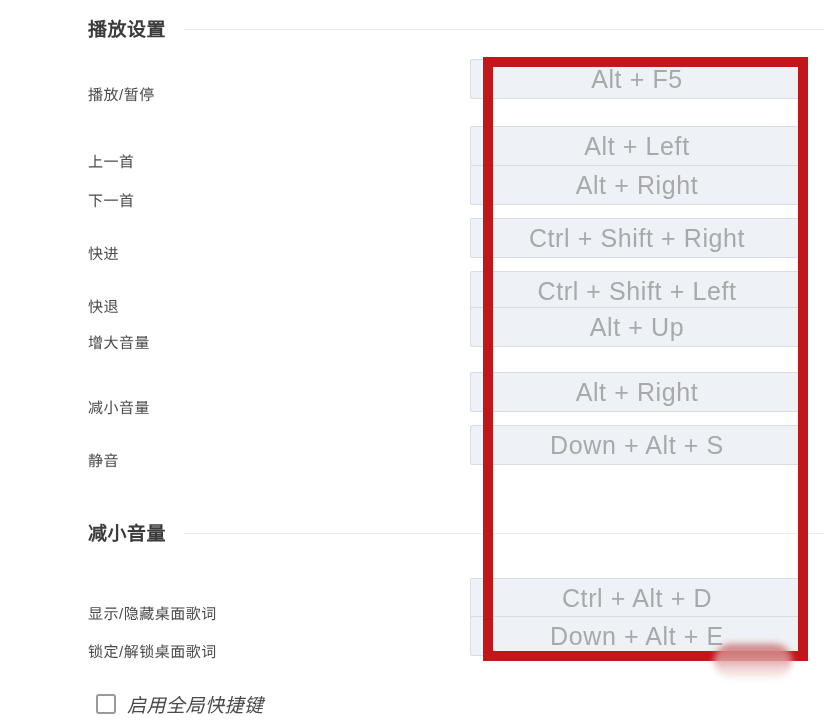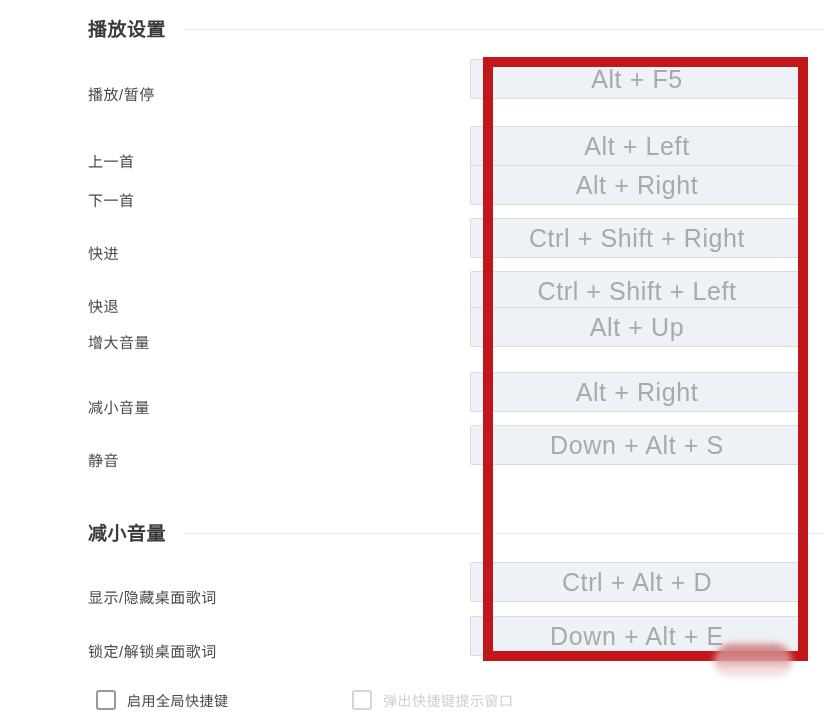--- a/index.html
+++ b/index.html
@@ -104,24 +104,25 @@
     box-sizing: border-box;
     border: 2px solid #9a9a9a;
     border-radius: 3px;
     background: #ffffff;
     flex: 0 0 auto;
   }
   .checkbox-box.muted {
     border-color: #d5d5d5;
   }
   .checkbox-label {
-    font-size: 14px;
+    font-size: 19px;
     color: #4a4a4a;
     white-space: nowrap;
     letter-spacing: 0.5px;
+    font-style: italic;
   }
   .checkbox-label.muted {
     color: #cfcfcf;
   }
 
   
   .annotation-rect {
     position: absolute;
     left: 483px;
     top: 57px;
@@ -198,38 +199,34 @@
   <div class="row" style="top:424px;">
     <span class="row-label">静音</span>
     <span class="shortcut-field">Down + Alt + S</span>
   </div>
 
   <div class="section-header" style="top:518px;">
     <span class="section-title">减小音量</span>
     <span class="section-rule"></span>
   </div>
 
-  <div class="row" style="top:561px;text-align:right;">
+  <div class="row" style="top:577px;text-align:right;">
     <span class="row-label">显示/隐藏桌面歌词</span>
     <span class="shortcut-field">Ctrl + Alt + D</span>
   </div>
 
   <div class="row" style="top:615px;">
     <span class="row-label">锁定/解锁桌面歌词</span>
     <span class="shortcut-field">Down + Alt + E</span>
   </div>
 
   <div class="checkbox-bar">
     <div class="checkbox-item" style="left:96px; top:4px;">
       <span class="checkbox-box"></span>
       <span class="checkbox-label">启用全局快捷键</span>
     </div>
-    <div class="checkbox-item" style="left:352px; top:4px;">
-      <span class="checkbox-box muted"></span>
-      <span class="checkbox-label muted">弹出快捷键提示窗口</span>
-    </div>
   </div>
 
   <div class="annotation-rect"></div>
 
   <div class="redaction-smudge"></div>
 
 </div>
 
 </body></html>

